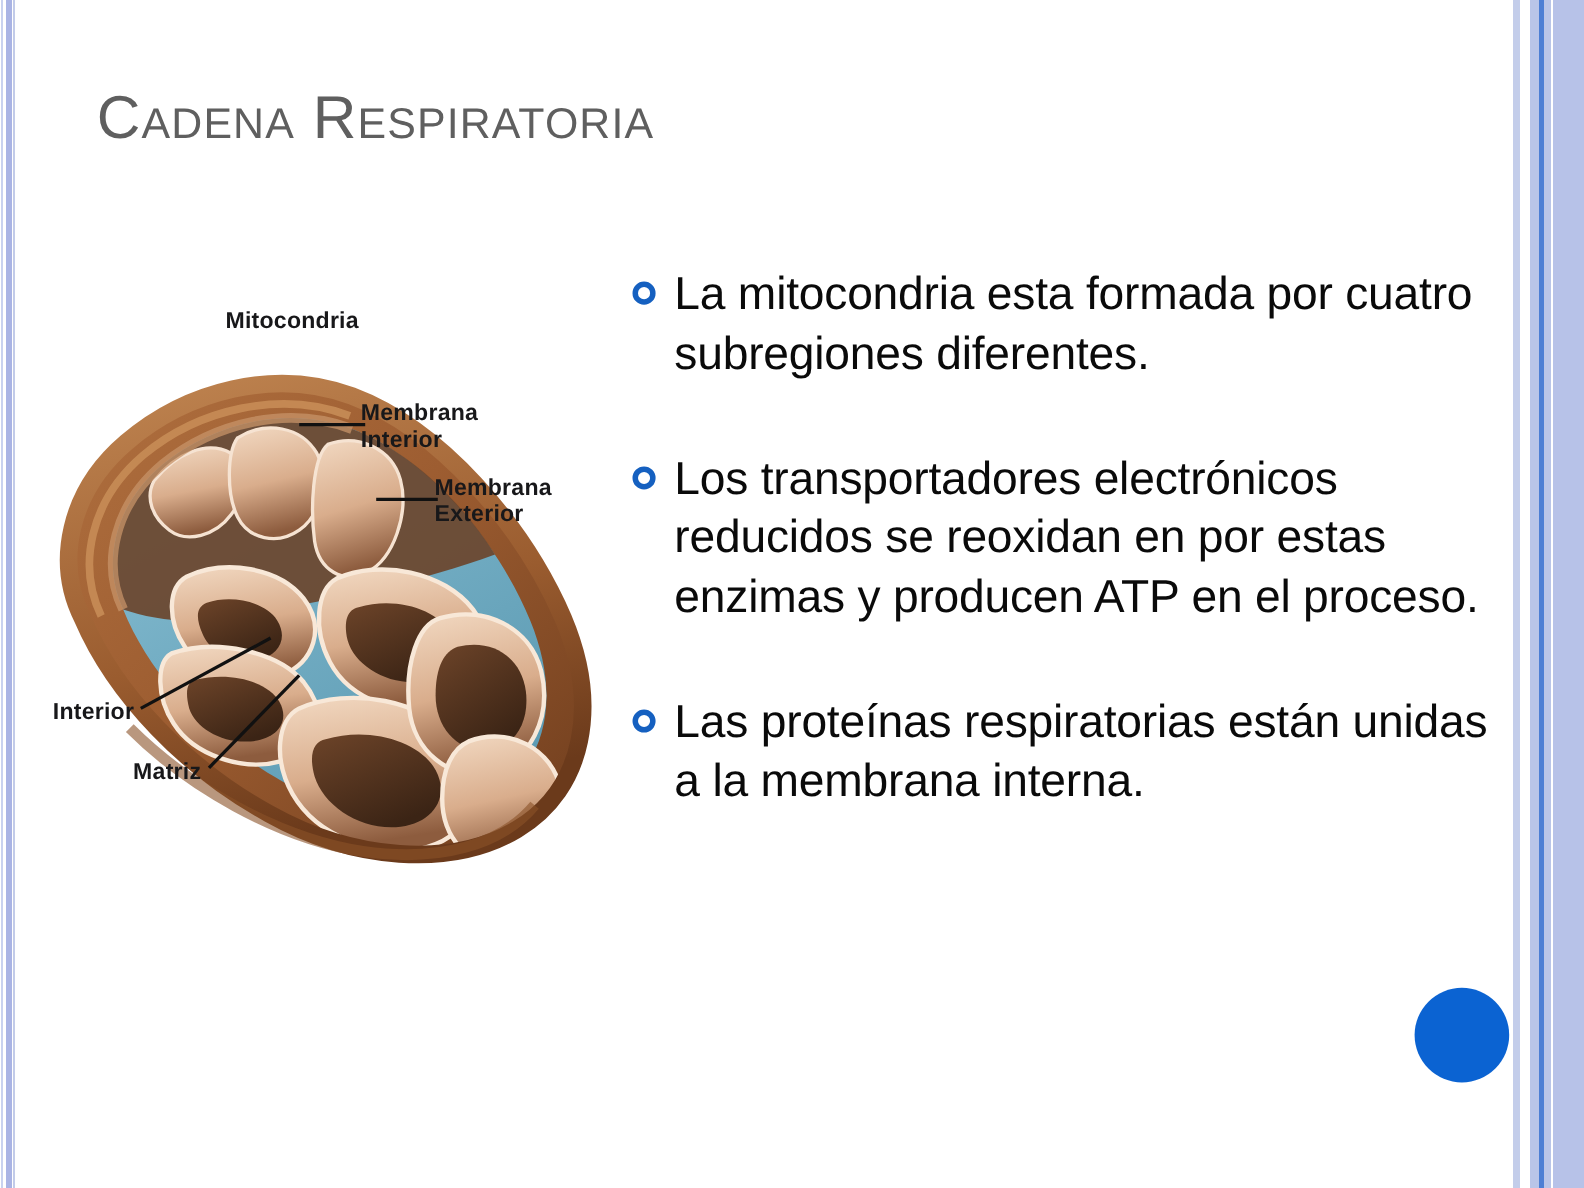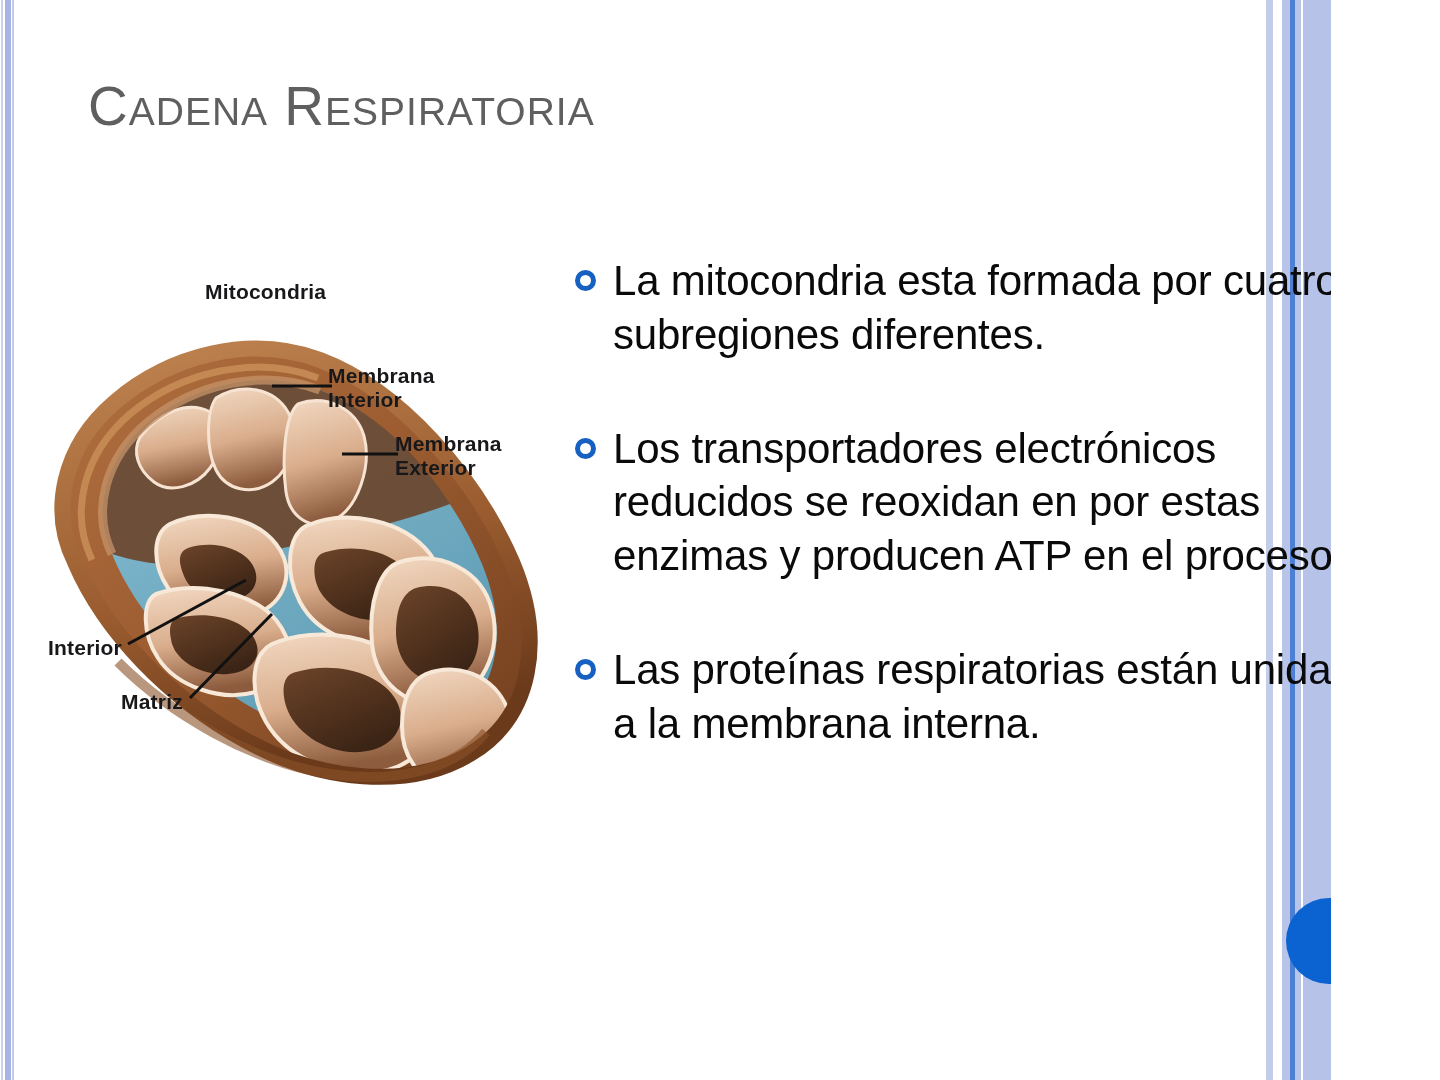--- a/index.html
+++ b/index.html
@@ -6,21 +6,21 @@
     margin: 0;
     padding: 0;
     background: #ffffff;
   }
   body {
     font-family: "Liberation Sans", sans-serif;
   }
 
   .slide {
     position: relative;
-    width: 1331px;
+    width: 1440px;
     height: 1080px;
     background: #ffffff;
     overflow: hidden;
   }
 
   
   .edge-left {
     position: absolute;
     left: 0;
     top: 0;
@@ -102,21 +102,20 @@
   .bullets {
     position: absolute;
     left: 575px;
     top: 240px;
     width: 790px;
   }
   .bullet-item {
     display: flex;
     align-items: flex-start;
     margin-bottom: 60px;
-    margin-top: 14px;
   }
   .bullet-marker {
     flex: 0 0 auto;
     width: 21px;
     height: 21px;
     border-radius: 50%;
     border: 5px solid #1560c0;
     box-sizing: border-box;
     margin-top: 16px;
     margin-right: 17px;

